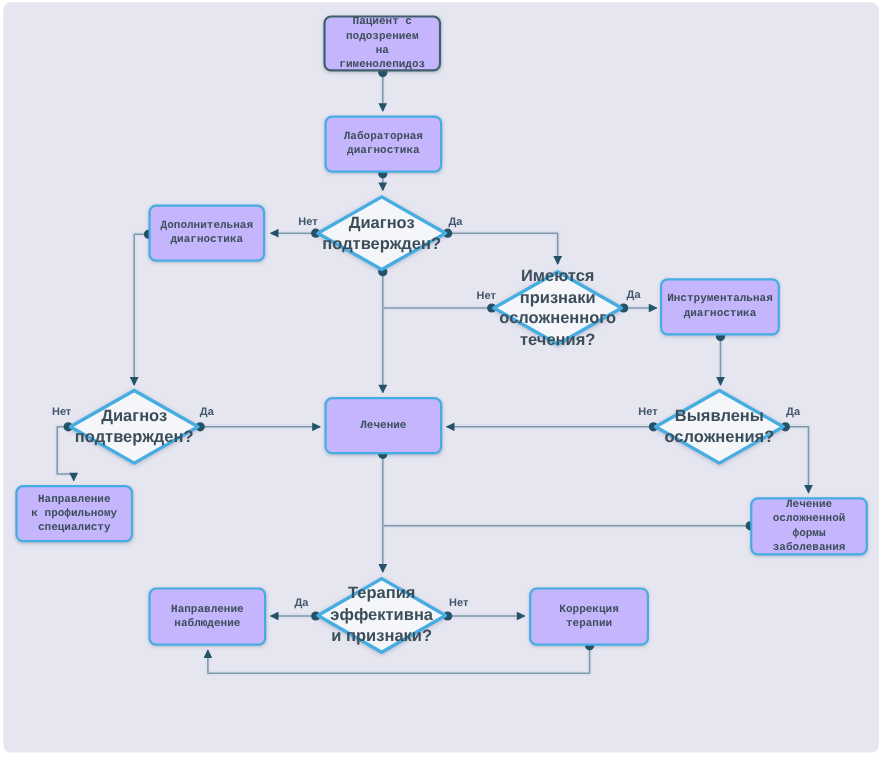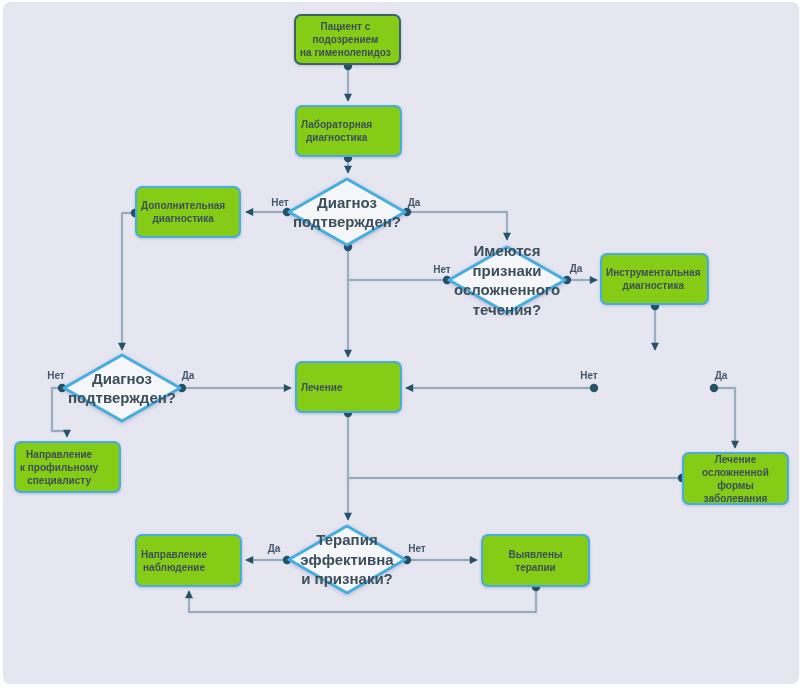--- a/index.html
+++ b/index.html
@@ -3,22 +3,22 @@
 <meta charset="utf-8">
 <style>
   html,body{margin:0;padding:0;background:#ffffff;}
   .stage{position:relative;width:802px;height:692px;background:#ffffff;overflow:hidden;
          font-family:"Liberation Sans",sans-serif;}
   .canvas-bg{position:absolute;left:3px;top:2px;right:3px;bottom:8px;background:#e6e6f1;border-radius:7px;}
   svg.wires{position:absolute;left:0;top:0;pointer-events:none;}
   .halo{stroke:#d4dce9;stroke-width:4.5px;fill:none;opacity:.6;}
   .wire{stroke:#7f99ab;stroke-width:1.4px;fill:none;stroke-linejoin:round;}
   .node{position:absolute;box-sizing:border-box;}
-  .node.box{background:#84cc16;border:2.5px solid #45ade2;border-radius:7px;
-            box-shadow:0 1px 3px rgba(50,70,100,.25);display:flex;align-items:center;}
+  .node.box{background:#c4b5fd;border:2.5px solid #45ade2;border-radius:7px;
+            box-shadow:0 1px 3px rgba(50,70,100,.25);display:flex;align-items:center;justify-content:center;font-family:Liberation Mono, monospace;}
   .node.box.dark{border-color:#40606e;}
   .lbl{color:#3c4e5a;font-size:10px;font-weight:700;line-height:1.3;text-align:center;
        white-space:pre-line;padding:0 4px;}
   .node.diamond{background:transparent;}
   .node.diamond > svg{position:absolute;left:0;top:0;width:100%;height:100%;overflow:visible;
         filter:drop-shadow(0 1px 2px rgba(50,70,100,.28));}
   .dpoly{fill:#f4f6fa;stroke:#45ade2;stroke-width:3px;stroke-linejoin:round;}
   .dlbl{position:absolute;inset:0;display:flex;align-items:center;justify-content:center;
         font-size:15px;}
   .elabel{position:absolute;transform:translate(-50%,-50%);color:#44566a;font-size:10px;
@@ -137,21 +137,21 @@
 осложненной
 формы заболевания</div>
   </div>
 
   <div class="node box" style="left:135px;top:534px;width:107px;height:53px">
     <div class="lbl">Направление
 наблюдение</div>
   </div>
 
   <div class="node box" style="left:481px;top:534px;width:109px;height:53px">
-    <div class="lbl">Выявлены терапии</div>
+    <div class="lbl">Коррекция терапии</div>
   </div>
 
   <div class="node diamond" style="left:287px;top:177px;width:120px;height:70px">
     <svg viewBox="0 0 120 70" preserveAspectRatio="none">
       <polygon class="dpoly" points="60,2 118,35 60,68 2,35"></polygon>
       </svg>
     <div class="lbl dlbl">Диагноз подтвержден?</div>
   </div>
 
   <div class="node diamond" style="left:447px;top:245px;width:120px;height:70px">
@@ -163,20 +163,26 @@
 течения?</div>
   </div>
 
   <div class="node diamond" style="left:62px;top:353px;width:120px;height:70px">
     <svg viewBox="0 0 120 70" preserveAspectRatio="none">
       <polygon class="dpoly" points="60,2 118,35 60,68 2,35"></polygon>
       </svg>
     <div class="lbl dlbl">Диагноз подтвержден?</div>
   </div>
 
+  <div class="node diamond" style="left:594px;top:353px;width:120px;height:70px">
+    <svg viewBox="0 0 120 70" preserveAspectRatio="none">
+      <polygon class="dpoly" points="60,2 118,35 60,68 2,35"></polygon>
+      </svg>
+    <div class="lbl dlbl">Выявлены осложнения?</div>
+  </div>
 
   <div class="node diamond" style="left:287px;top:524px;width:120px;height:71px">
     <svg viewBox="0 0 120 70" preserveAspectRatio="none">
       <polygon class="dpoly" points="60,2 118,35 60,68 2,35"></polygon>
       </svg>
     <div class="lbl dlbl">Терапия
 эффективна
 и признаки?</div>
   </div>
 

